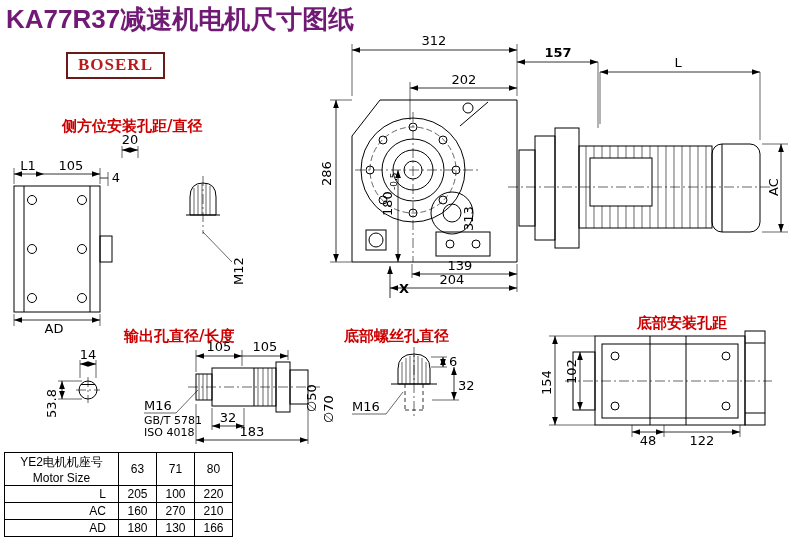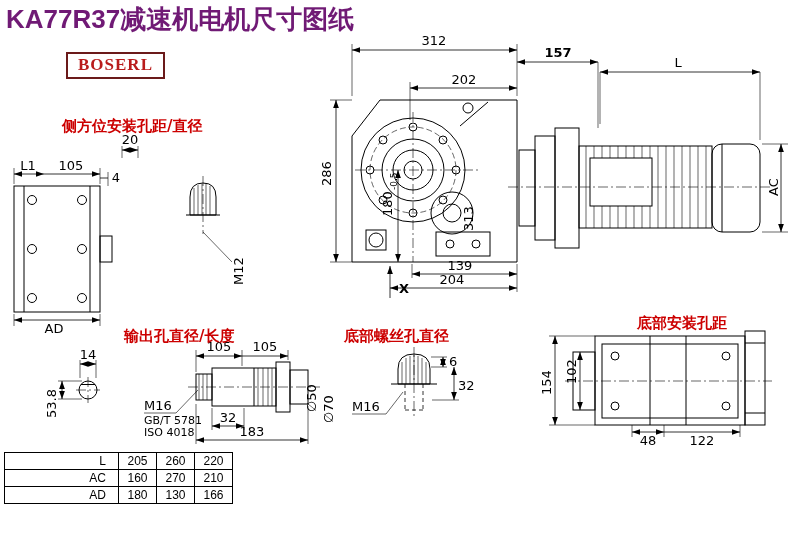--- a/index.html
+++ b/index.html
@@ -316,24 +316,33 @@
   <g>
     <text class="red" x="62" y="131">侧方位安装孔距/直径</text>
     <text class="red" x="124" y="341">输出孔直径/长度</text>
     <text class="red" x="344" y="341">底部螺丝孔直径</text>
     <text class="red" x="637" y="328">底部安装孔距</text>
   </g>
 </svg>
 
 <table class="spec-table">
   <tbody>
+    <tr class="hdr">
+      <td class="c1">
+        <div>YE2电机机座号</div>
+        <div>Motor Size</div>
+      </td>
+      <td>63</td>
+      <td>71</td>
+      <td>80</td>
+    </tr>
     <tr>
       <td class="c1 lbl">L</td>
       <td>205</td>
-      <td>260</td>
+      <td>100</td>
       <td>220</td>
     </tr>
     <tr>
       <td class="c1 lbl">AC</td>
       <td>160</td>
       <td>270</td>
       <td>210</td>
     </tr>
     <tr>
       <td class="c1 lbl">AD</td>

